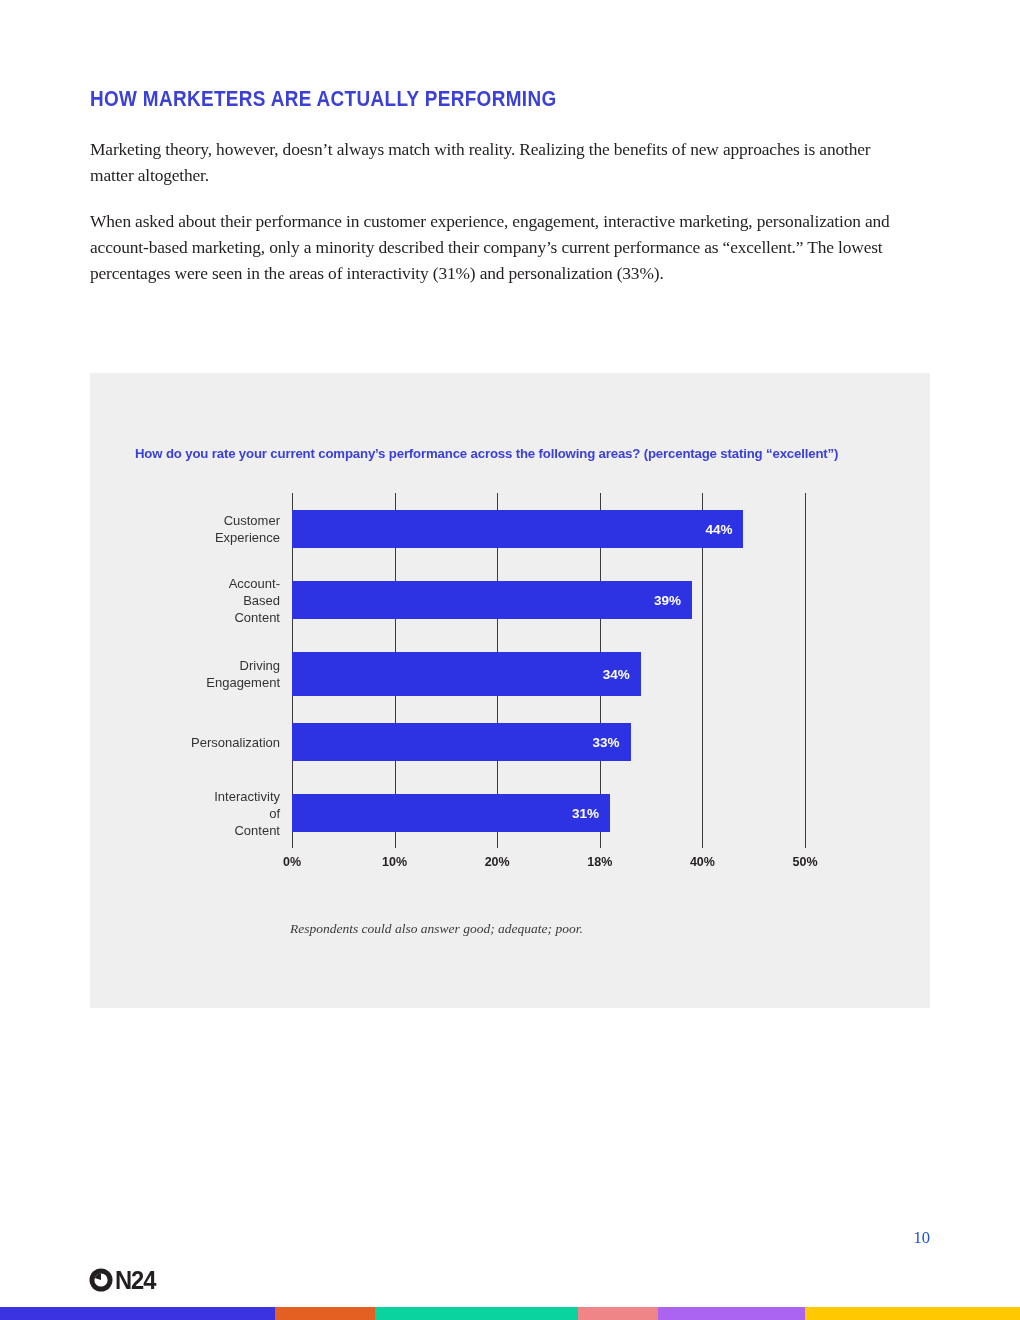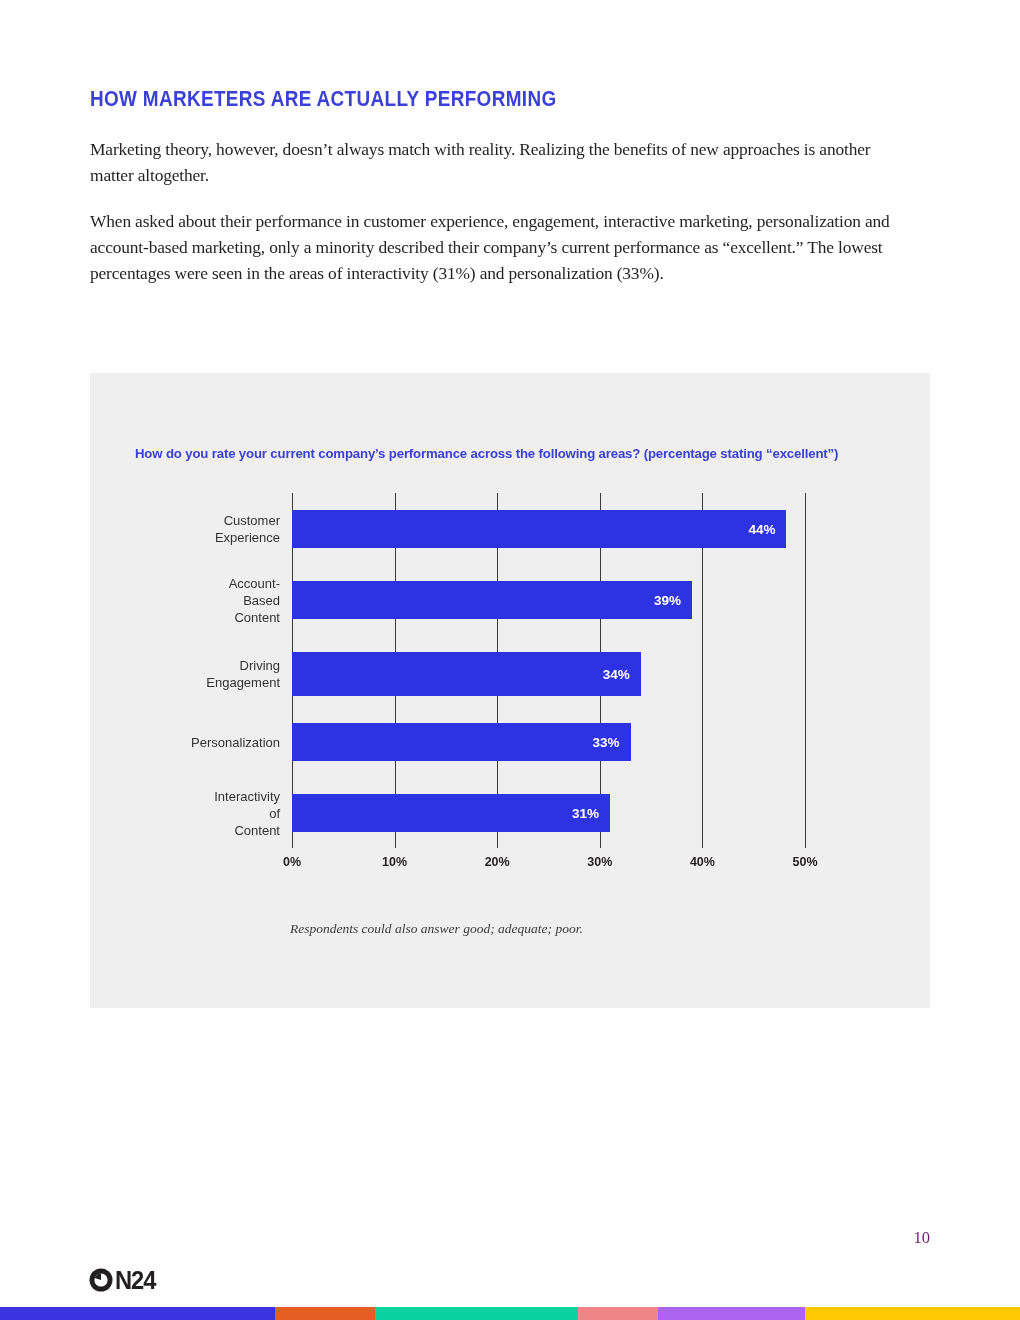--- a/index.html
+++ b/index.html
@@ -163,21 +163,21 @@
     transform: scaleX(0.95);
     transform-origin: left center;
   }
 
   #page-number {
     position: absolute;
     right: 90px;
     top: 1228px;
     font-family: "Liberation Serif", serif;
     font-size: 16.5px;
-    color: #701a75;
+    color: #1d4ed8;
   }
 
   
   #color-bar {
     position: absolute;
     left: 0;
     bottom: 0;
     width: 1020px;
     height: 13px;
     display: flex;
@@ -199,26 +199,26 @@
 
   <div id="plot-area">
 
   <div class="gridline" style="left: 0px;"></div>
       <div class="tick-label" style="left: 0px;">0%</div>
       <div class="gridline" style="left: 102.6px;"></div>
       <div class="tick-label" style="left: 102.6px;">10%</div>
       <div class="gridline" style="left: 205.2px;"></div>
       <div class="tick-label" style="left: 205.2px;">20%</div>
       <div class="gridline" style="left: 307.8px;"></div>
-      <div class="tick-label" style="left: 307.8px;">30%</div>
+      <div class="tick-label" style="left: 307.8px;">18%</div>
       <div class="gridline" style="left: 410.4px;"></div>
       <div class="tick-label" style="left: 410.4px;">40%</div>
       <div class="gridline" style="left: 513px;"></div>
       <div class="tick-label" style="left: 513px;">50%</div>
-      <div class="bar-row" style="top: 16.5px; width: 451.44px; height: 38px; padding-left: 43px;">
+      <div class="bar-row" style="top: 16.5px; width: 451.44px; height: 38px;">
         <div class="bar-cat-label">Customer
 Experience</div>
         <div class="bar-rect" style="width: 100%; background: rgb(45, 51, 227);">
           <span class="bar-value">44%</span>
         </div>
       </div>
       <div class="bar-row" style="top: 87.5px; width: 400.14px; height: 38px;">
         <div class="bar-cat-label">Account-Based
 Content</div>
         <div class="bar-rect" style="width: 100%; background: rgb(45, 51, 227);">

